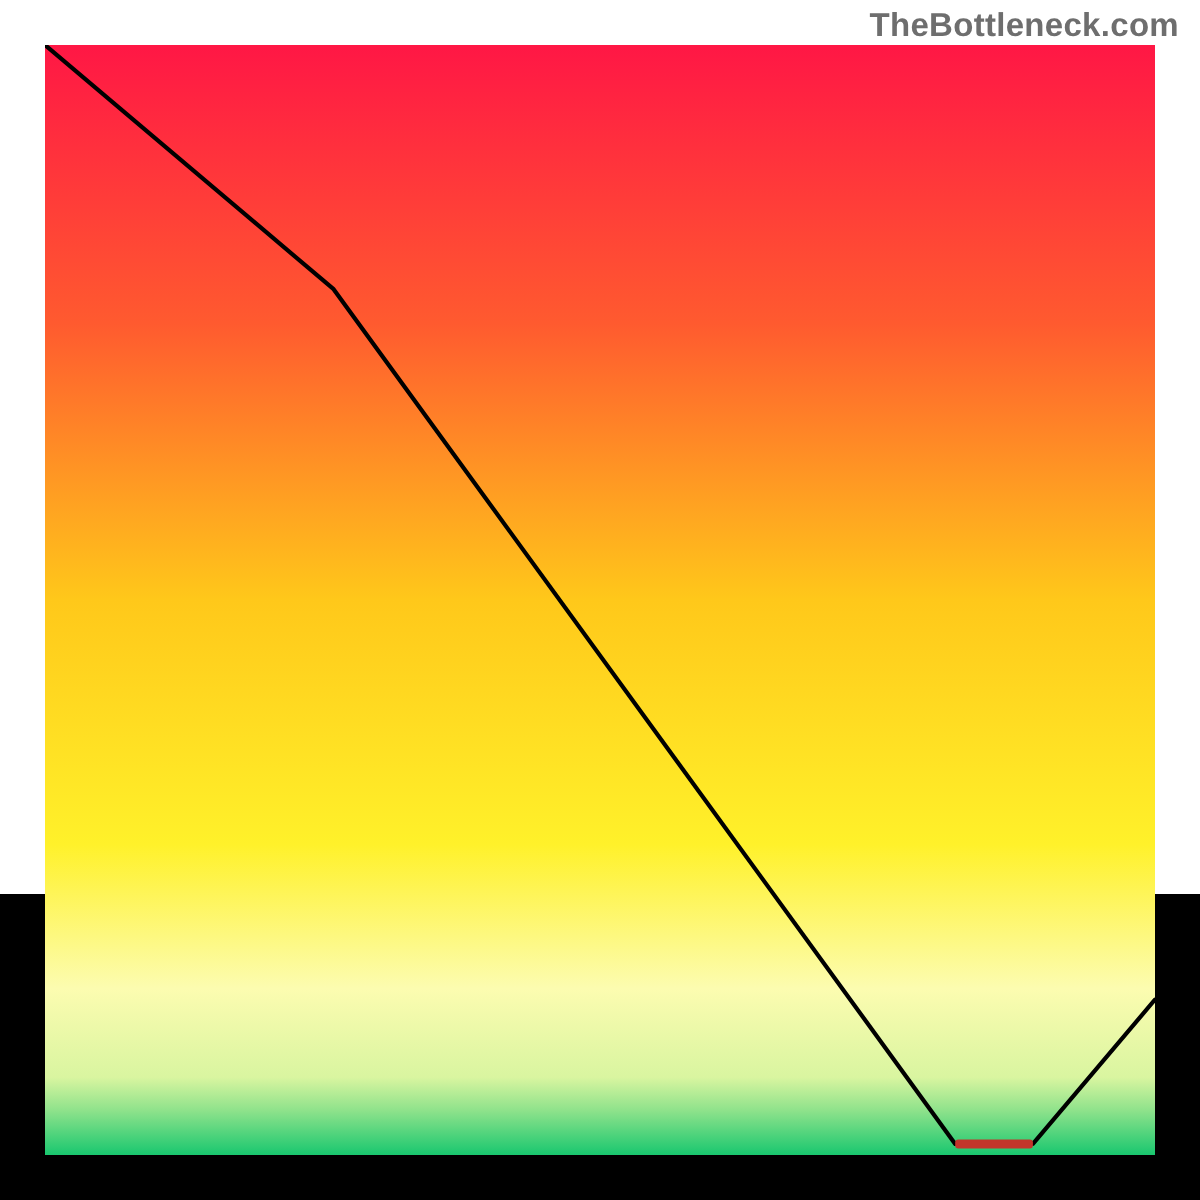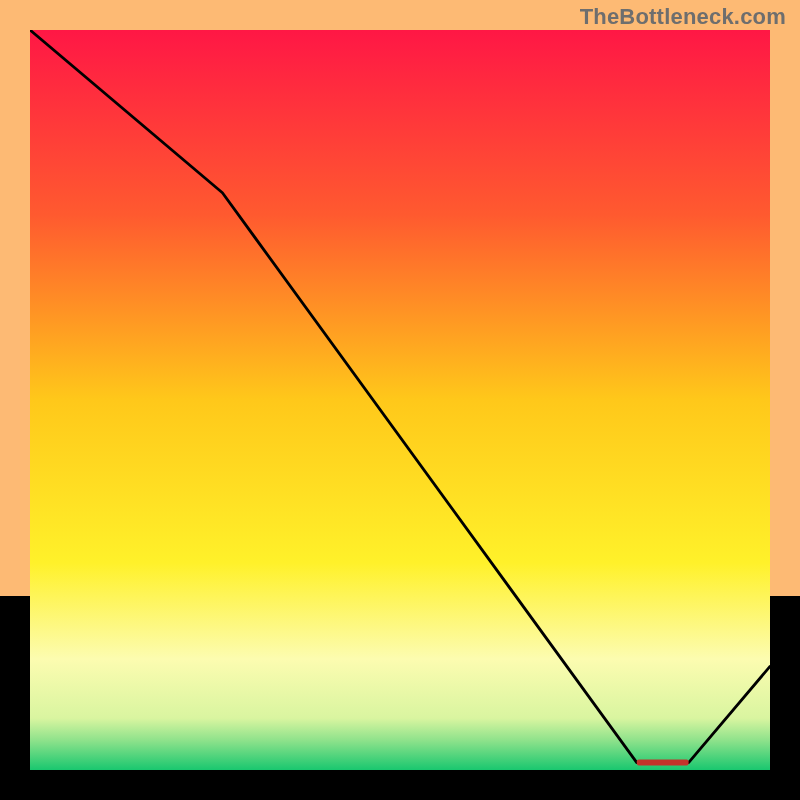--- a/index.html
+++ b/index.html
@@ -8,21 +8,21 @@
     width: 800px;
     height: 800px;
     background: #000;
     font-family: Arial, Helvetica, sans-serif;
     overflow: hidden;
   }
   .root {
     position: relative;
     width: 800px;
     height: 596px;
-    background: #fdba74;
+    background: #ffffff;
   }
   .watermark {
     position: absolute;
     top: 4px;
     right: 14px;
     font-size: 22px;
     font-weight: 600;
     color: #6e6e6e;
     letter-spacing: 0.2px;
     user-select: none;

